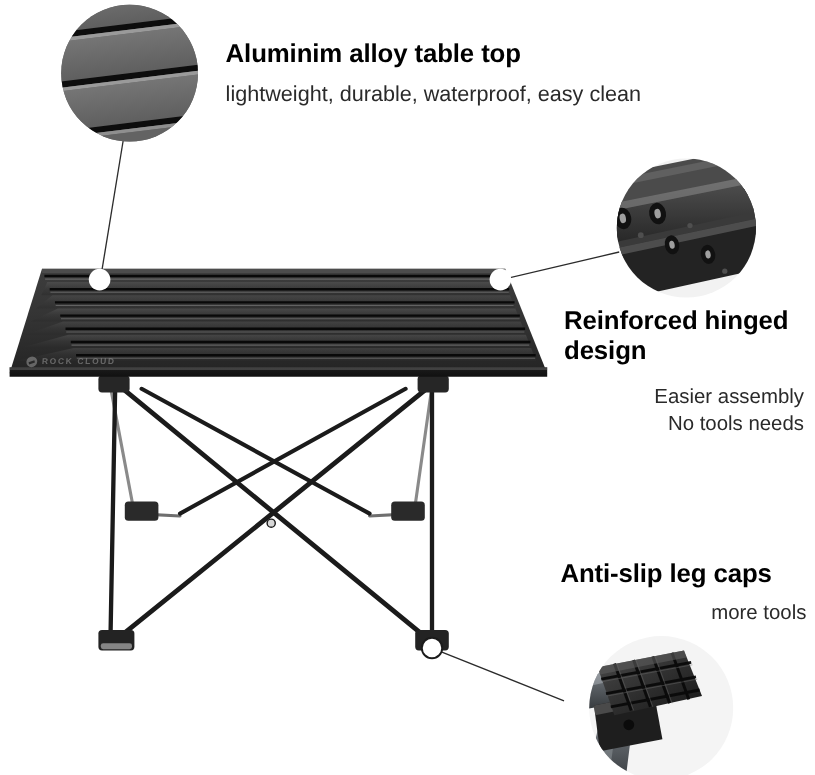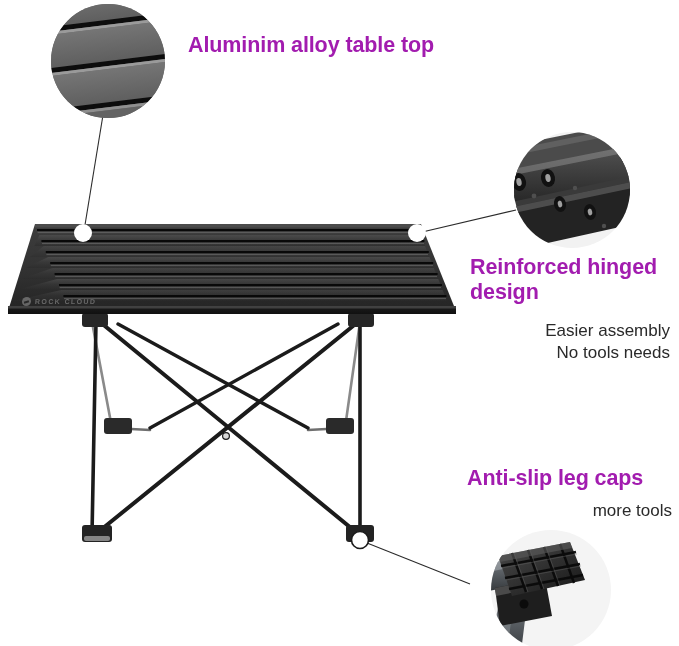--- a/index.html
+++ b/index.html
@@ -17,21 +17,21 @@
     width: 679px;
     height: 646px;
     background: #ffffff;
     overflow: hidden;
   }
   .abs { position: absolute; }
 
   
   .callout-title {
     font-weight: bold;
-    color: #a21caf;
+    color: #000000;
     letter-spacing: -0.1px;
     line-height: 1.16;
     white-space: pre-line;
   }
   .callout-sub {
     color: #2a2a2a;
     line-height: 1.32;
     white-space: pre-line;
   }
 
@@ -302,20 +302,21 @@
       <circle cx="360" cy="540" r="8.5" fill="#ffffff" stroke="#1b1b1b" stroke-width="1.6"></circle>
     </g>
   </svg>
 
   <div class="abs" id="brand">
     <span class="mark"></span>
     <span class="word">ROCK CLOUD</span>
   </div>
 
   <div class="abs callout-title" id="co-top-title">Aluminim alloy table top</div>
+  <div class="abs callout-sub" id="co-top-sub">lightweight, durable, waterproof, easy clean</div>
 
   <div class="abs callout-title" id="co-hinge-title">Reinforced hinged design</div>
   <div class="abs callout-title" id="co-leg-title">Anti-slip leg caps</div>
 
   <div class="abs callout-sub" id="co-hinge-sub">Easier assembly
 No tools needs</div>
   <div class="abs callout-sub" id="co-leg-sub">more tools</div>
 
 </div>
 

